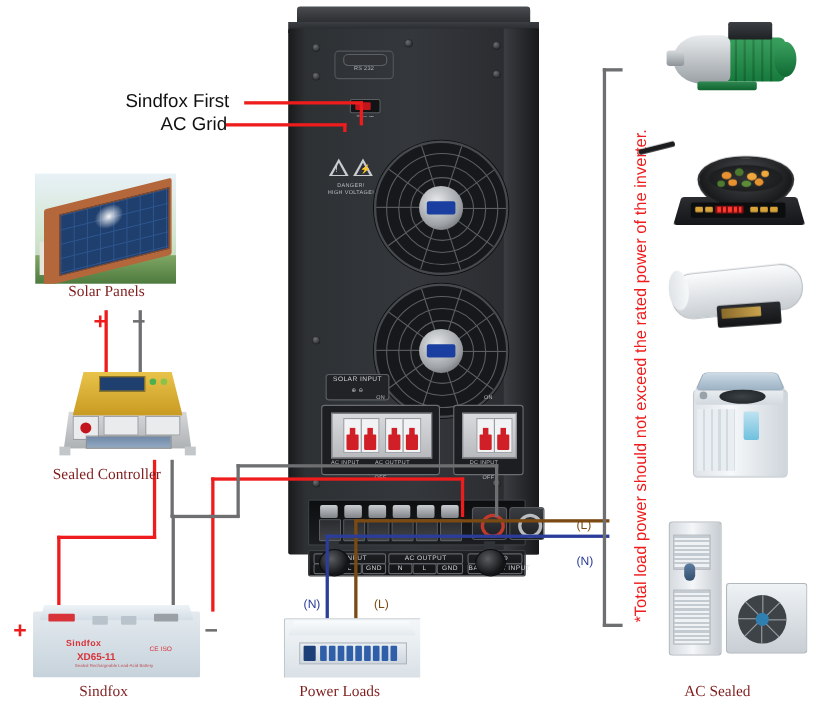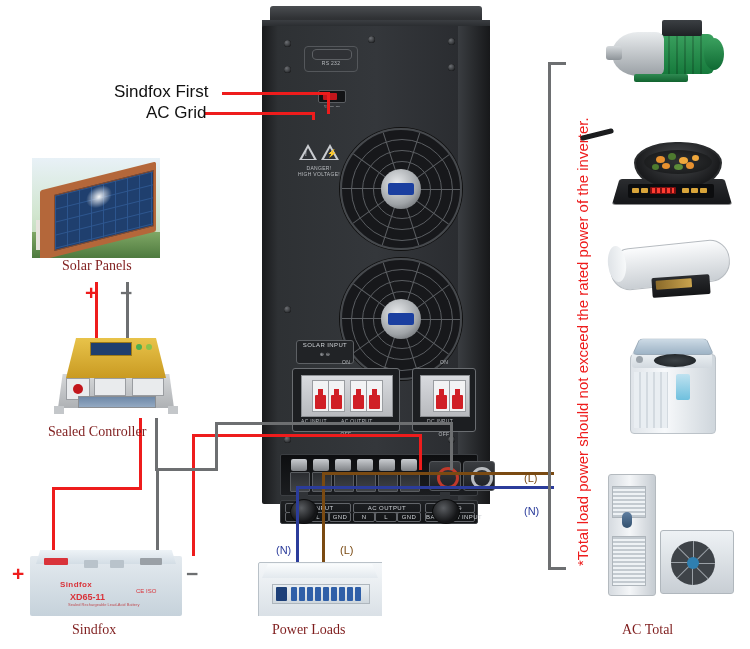--- a/index.html
+++ b/index.html
@@ -616,13 +616,13 @@
       <div class="acf-sp" style="transform:rotate(90deg)"></div>
       <div class="acf-sp" style="transform:rotate(135deg)"></div>
       <div class="acf-sp" style="transform:rotate(180deg)"></div>
       <div class="acf-sp" style="transform:rotate(225deg)"></div>
       <div class="acf-sp" style="transform:rotate(270deg)"></div>
       <div class="acf-sp" style="transform:rotate(315deg)"></div>
     </div>
   </div>
 </div>
 
-<div class="abs lbl-lg" style="left:622px;top:622px">AC Total</div>
+<div class="abs lbl-lg" style="left:622px;top:622px">AC Sealed</div>
 
 </body></html>

